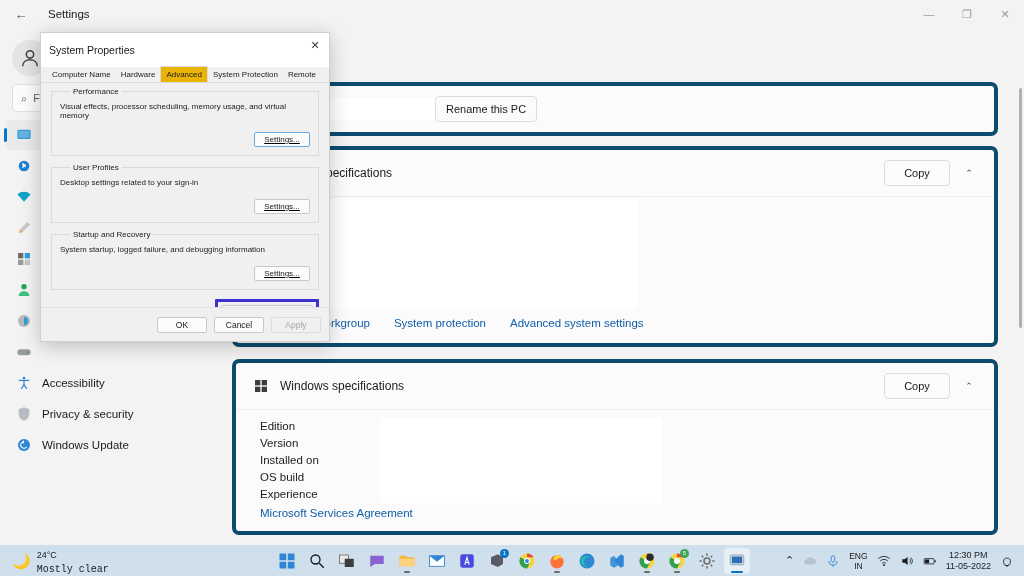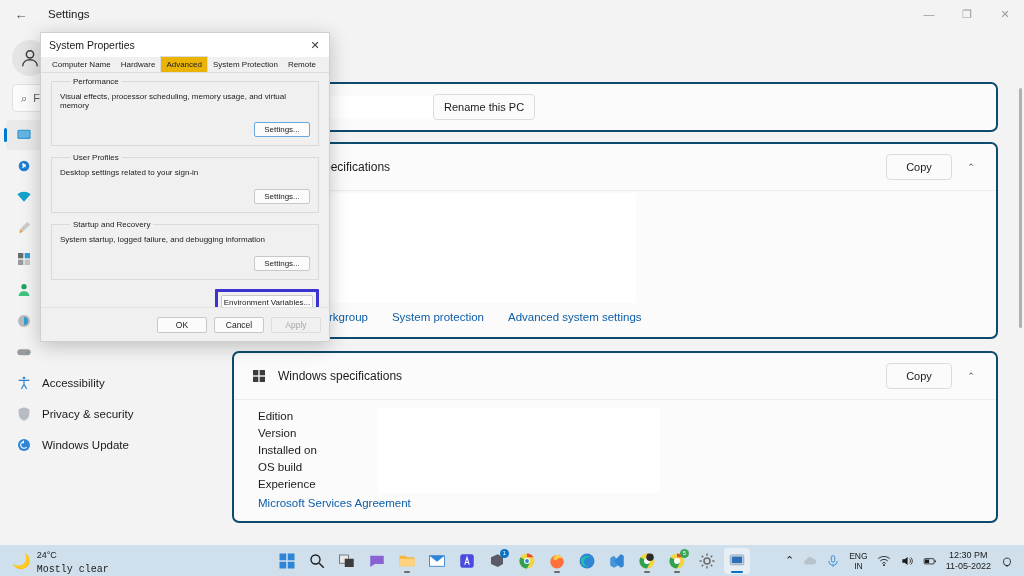--- a/index.html
+++ b/index.html
@@ -72,21 +72,21 @@
 
   
   .content {
     position: absolute; left: 218px; top: 28px; width: 806px; height: 517px;
     background: #f3f3f3; overflow: hidden;
   }
   .page-title { font-size: 24px; font-weight: 600; color: #1b1b1b; padding: 12px 0 0 14px; }
 
   .card {
     margin: 10px 26px 0 14px; background: #fbfbfb;
-    border: 2px solid #0c4a6e; border-radius: 7px; overflow: hidden;
+    border: 4px solid #0c4a6e; border-radius: 7px; overflow: hidden;
   }
   .card-head {
     display: flex; align-items: center; height: 46px; padding: 0 12px;
   }
   .card-ico { width: 26px; display: flex; align-items: center; justify-content: center; }
   .card-ico svg { width: 16px; height: 16px; }
   .card-title { font-size: 12px; color: #1b1b1b; margin-left: 6px; flex: 1; }
   .copy-btn {
     min-width: 66px; height: 26px; background: #fbfbfb; border: 1px solid #dcdcdc;
     border-radius: 4px; font-size: 11px; color: #1b1b1b;
@@ -108,21 +108,21 @@
   }
   .scroll-thumb { width: 3px; height: 240px; background: #b0b0b0; border-radius: 2px; margin-left: 1px; }
 
   
   .dialog {
     position: absolute; left: 40px; top: 32px; width: 290px; height: 310px;
     background: #f0f0f0; border: 1px solid #cfcfcf;
     box-shadow: 0 4px 18px rgba(0,0,0,.22);
   }
   .dlg-title {
-    height: 24px; background: #fff; display: flex; align-items: center;
+    height: 34px; background: #fff; display: flex; align-items: center;
     padding-left: 8px; font-size: 10.5px; color: #1b1b1b;
   }
   .dlg-close {
     position: absolute; right: 0; top: 0; width: 28px; height: 24px;
     display: flex; align-items: center; justify-content: center;
     font-size: 11px; color: #3b3b3b;
   }
   .dlg-tabs {
     display: flex; align-items: flex-end; height: 16px;
     padding-left: 6px; background: #f0f0f0; border-bottom: 1px solid #dcdcdc;
@@ -136,21 +136,21 @@
 
   .group {
     border: 1px solid #dadada; position: relative;
     margin-bottom: 11px; padding: 10px 8px 8px 8px;
   }
   .group-title {
     position: absolute; top: -5px; left: 18px; background: #f0f0f0;
     padding: 0 3px; font-size: 8px; color: #1b1b1b;
   }
   .group-desc { font-size: 8px; color: #1b1b1b; }
-  .group-btn-row { display: flex; justify-content: flex-end; margin-top: 12px; }
+  .group-btn-row { display: flex; justify-content: flex-end; margin-top: 12px; text-decoration: underline; }
   .w-btn {
     min-width: 56px; height: 15px; background: #fbfbfb; border: 1px solid #c8c8c8;
     font-size: 8px; color: #1b1b1b; display: flex; align-items: center;
     justify-content: center; border-radius: 2px;
   }
   .w-btn.focus { border-color: #6aa9dd; }
 
   .env-wrap {
     display: flex; justify-content: flex-end; margin-top: -2px; padding-right: 0;
   }

